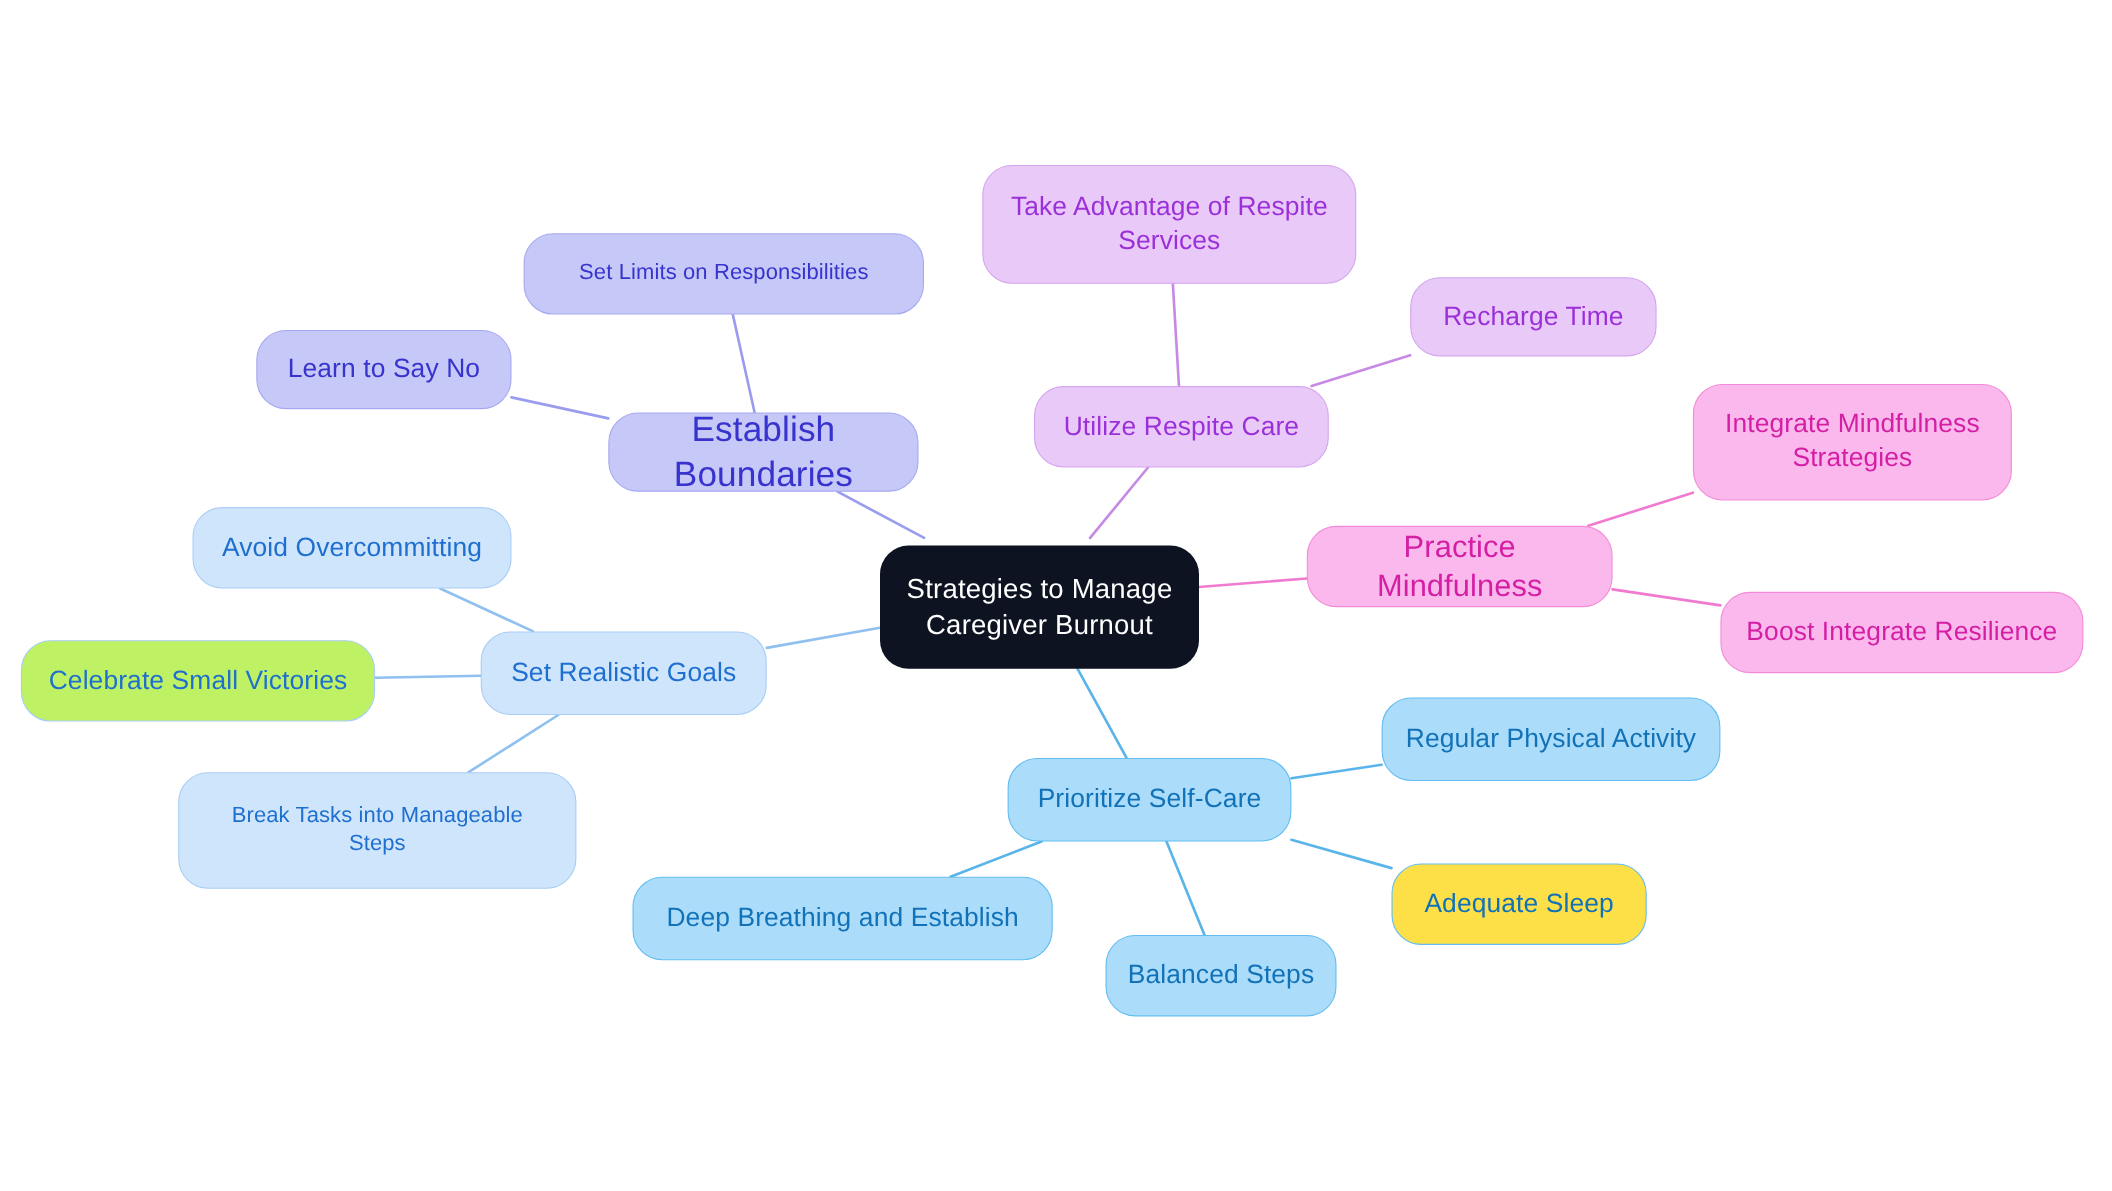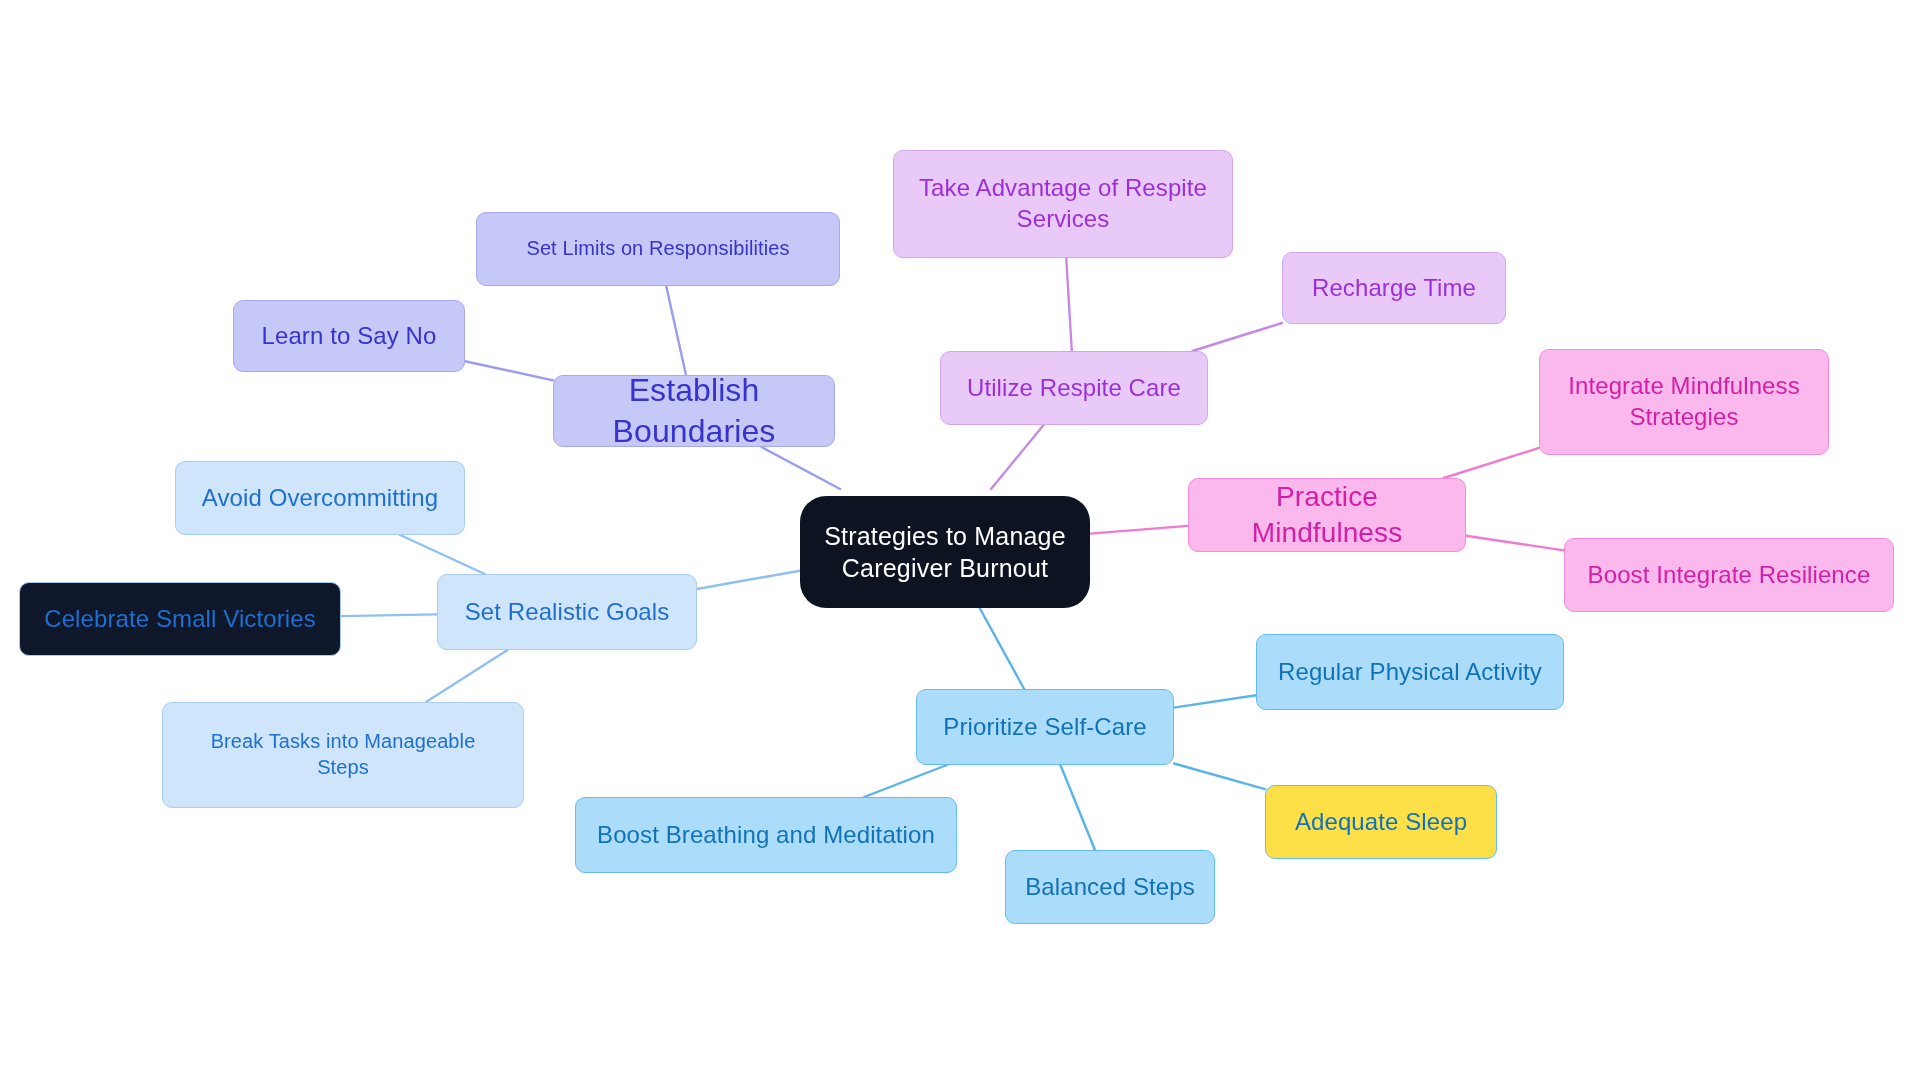--- a/index.html
+++ b/index.html
@@ -27,21 +27,21 @@
     height: 1083px;
     pointer-events: none;
   }
   .node {
     position: absolute;
     box-sizing: border-box;
     display: flex;
     align-items: center;
     justify-content: center;
     text-align: center;
-    border-radius: 10px;
+    border-radius: 27px;
     border-width: 1.5px;
     border-style: solid;
     line-height: 1.28;
     padding: 6px 14px;
     white-space: pre-line;
     letter-spacing: 0.1px;
   }
   .node.root {
     border-radius: 26px;
     border-width: 0;
@@ -86,22 +86,22 @@
       <div class="node" style="left: 940px; top: 351px; width: 268px; height: 74px; background: rgb(233, 201, 247); color: rgb(155, 48, 217); border-color: rgb(211, 165, 238); font-size: 24px;"><span class="node-label">Utilize Respite Care</span></div>
       <div class="node" style="left: 893px; top: 150px; width: 340px; height: 108px; background: rgb(233, 201, 247); color: rgb(155, 48, 217); border-color: rgb(211, 165, 238); font-size: 24px;"><span class="node-label">Take Advantage of Respite
 Services</span></div>
       <div class="node" style="left: 1282px; top: 252px; width: 224px; height: 72px; background: rgb(233, 201, 247); color: rgb(155, 48, 217); border-color: rgb(211, 165, 238); font-size: 24px;"><span class="node-label">Recharge Time</span></div>
       <div class="node" style="left: 1188px; top: 478px; width: 278px; height: 74px; background: rgb(251, 184, 236); color: rgb(212, 31, 165); border-color: rgb(244, 139, 216); font-size: 28px;"><span class="node-label">Practice Mindfulness</span></div>
       <div class="node" style="left: 1539px; top: 349px; width: 290px; height: 106px; background: rgb(251, 184, 236); color: rgb(212, 31, 165); border-color: rgb(244, 139, 216); font-size: 24px;"><span class="node-label">Integrate Mindfulness
 Strategies</span></div>
       <div class="node" style="left: 1564px; top: 538px; width: 330px; height: 74px; background: rgb(251, 184, 236); color: rgb(212, 31, 165); border-color: rgb(244, 139, 216); font-size: 24px;"><span class="node-label">Boost Integrate Resilience</span></div>
       <div class="node" style="left: 437px; top: 574px; width: 260px; height: 76px; background: rgb(207, 229, 251); color: rgb(30, 111, 208); border-color: rgb(169, 205, 244); font-size: 24px;"><span class="node-label">Set Realistic Goals</span></div>
       <div class="node" style="left: 175px; top: 461px; width: 290px; height: 74px; background: rgb(207, 229, 251); color: rgb(30, 111, 208); border-color: rgb(169, 205, 244); font-size: 24px;"><span class="node-label">Avoid Overcommitting</span></div>
-      <div class="node" style="left: 19px; top: 582px; width: 322px; height: 74px; background: #0f172a; color: rgb(30, 111, 208); border-color: rgb(169, 205, 244); font-size: 24px;"><span class="node-label">Celebrate Small Victories</span></div>
+      <div class="node" style="left: 19px; top: 582px; width: 322px; height: 74px; background: #bef264; color: rgb(30, 111, 208); border-color: rgb(169, 205, 244); font-size: 24px;"><span class="node-label">Celebrate Small Victories</span></div>
       <div class="node" style="left: 162px; top: 702px; width: 362px; height: 106px; background: rgb(207, 229, 251); color: rgb(30, 111, 208); border-color: rgb(169, 205, 244); font-size: 20px;"><span class="node-label">Break Tasks into Manageable
 Steps</span></div>
       <div class="node" style="left: 916px; top: 689px; width: 258px; height: 76px; background: rgb(171, 220, 250); color: rgb(18, 114, 184); border-color: rgb(99, 189, 240); font-size: 24px;"><span class="node-label">Prioritize Self-Care</span></div>
       <div class="node" style="left: 1256px; top: 634px; width: 308px; height: 76px; background: rgb(171, 220, 250); color: rgb(18, 114, 184); border-color: rgb(99, 189, 240); font-size: 24px;"><span class="node-label">Regular Physical Activity</span></div>
       <div class="node" style="left: 1265px; top: 785px; width: 232px; height: 74px; background: #fde047; color: rgb(18, 114, 184); border-color: rgb(99, 189, 240); font-size: 24px;"><span class="node-label">Adequate Sleep</span></div>
       <div class="node" style="left: 1005px; top: 850px; width: 210px; height: 74px; background: rgb(171, 220, 250); color: rgb(18, 114, 184); border-color: rgb(99, 189, 240); font-size: 24px;"><span class="node-label">Balanced Steps</span></div>
-      <div class="node" style="left: 575px; top: 797px; width: 382px; height: 76px; background: rgb(171, 220, 250); color: rgb(18, 114, 184); border-color: rgb(99, 189, 240); font-size: 24px;"><span class="node-label">Boost Breathing and Meditation</span></div>
+      <div class="node" style="left: 575px; top: 797px; width: 382px; height: 76px; background: rgb(171, 220, 250); color: rgb(18, 114, 184); border-color: rgb(99, 189, 240); font-size: 24px;"><span class="node-label">Deep Breathing and Establish</span></div>
     </div>
 </div>
 
 </body></html>

